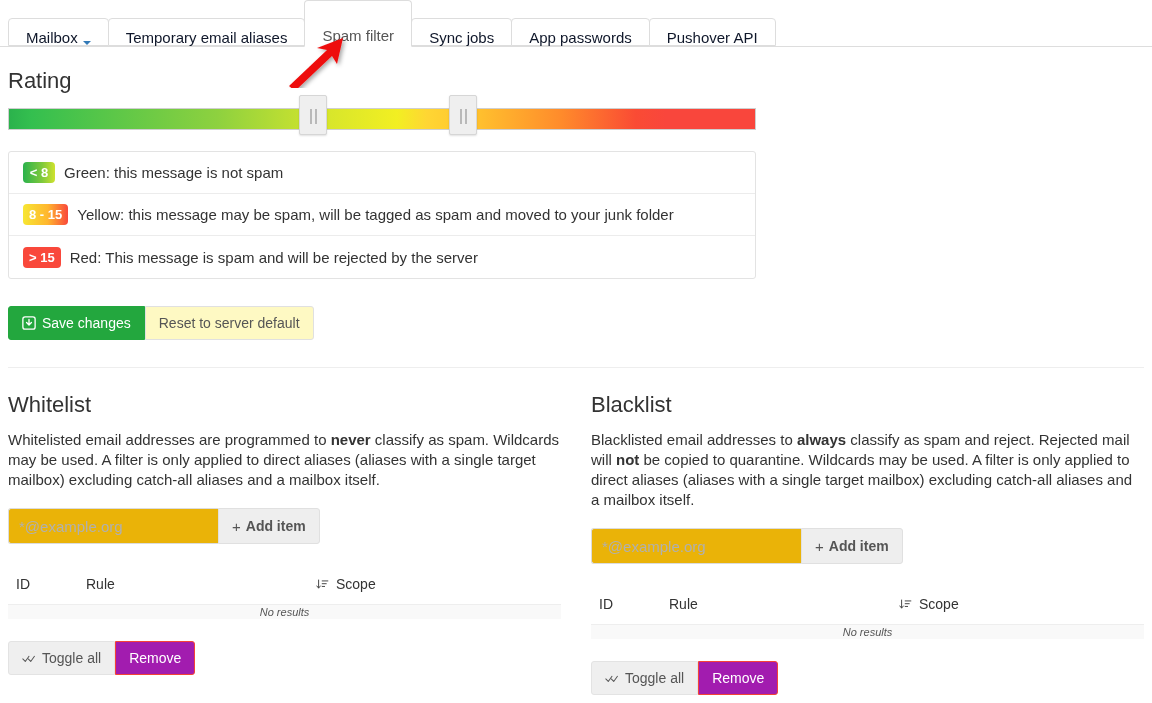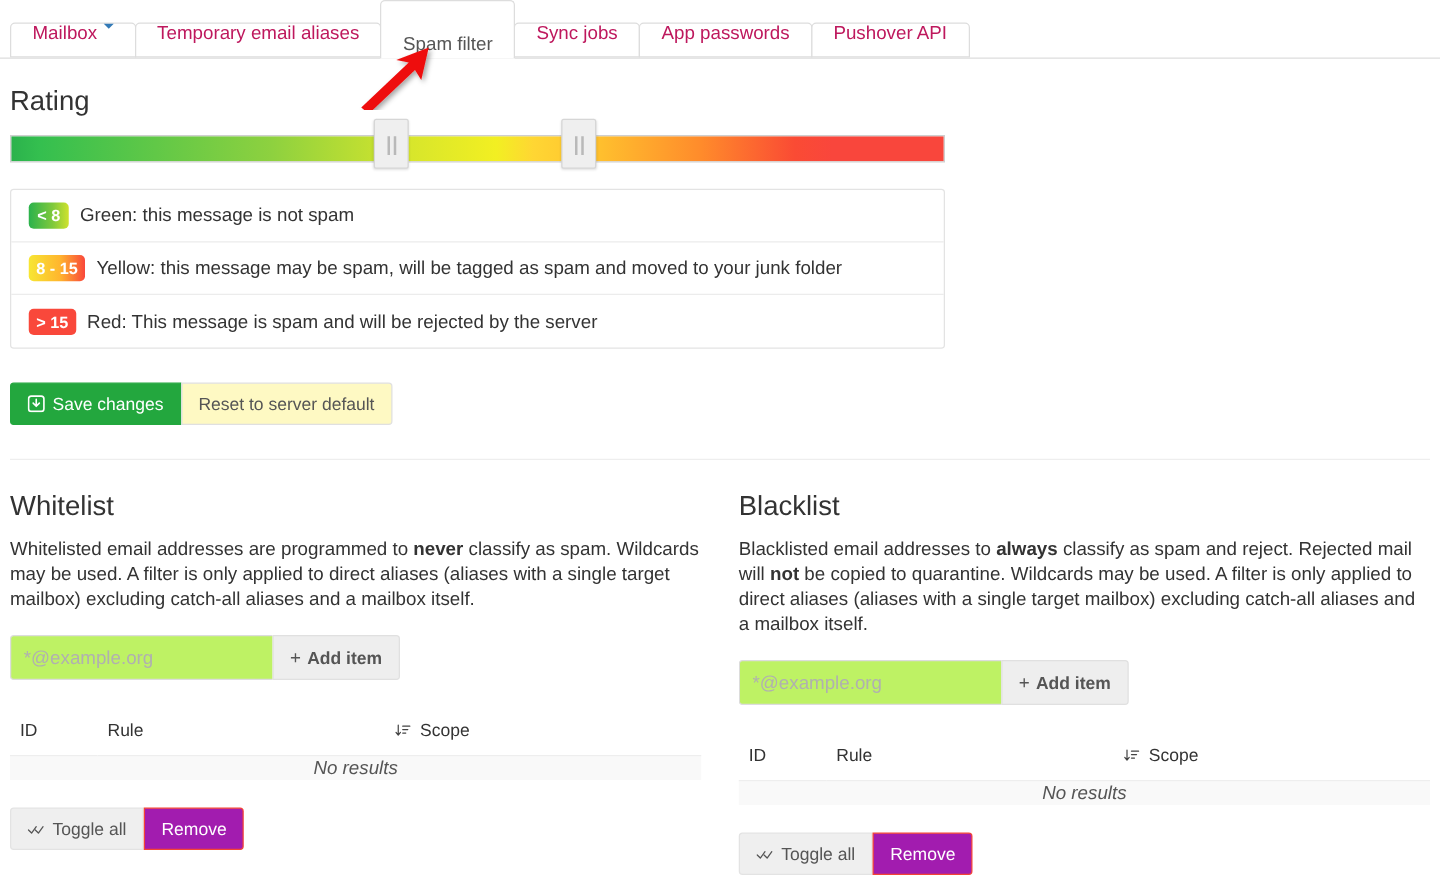--- a/index.html
+++ b/index.html
@@ -19,24 +19,24 @@
     border-bottom: 1px solid #dddddd;
     padding-left: 8px;
     display: flex;
     align-items: flex-end;
   }
   .tab {
     position: relative;
     height: 28px;
     padding: 0 17px;
     display: flex;
-    align-items: flex-start;
+    align-items: flex-end;
     justify-content: center;
     font-size: 15px;
-    color: #be185d;
+    color: #0f172a;
     background: #ffffff;
     border: 1px solid #dddddd;
     border-top-left-radius: 4px;
     border-top-right-radius: 4px;
     margin-right: -1px;
     white-space: nowrap;
     cursor: pointer;
     line-height: 1;
   }
   .tab.active {
@@ -243,21 +243,21 @@
     width: 210px;
     height: 36px;
     padding: 6px 10px;
     font-size: 15px;
     font-family: "Liberation Sans", sans-serif;
     color: #555;
     border: 1px solid #dcdcdc;
     border-right: none;
     border-top-left-radius: 3px;
     border-bottom-left-radius: 3px;
-    background: #bef264;
+    background: #eab308;
     outline: none;
   }
   .form-input::placeholder { color: #b0b0b0; }
   .btn-add {
     display: inline-flex;
     align-items: center;
     height: 36px;
     padding: 0 13px;
     font-size: 14px;
     font-weight: bold;
@@ -289,21 +289,21 @@
   }
   th.col-id    { width: 70px; padding-left: 44px; }
   th.col-rule  { width: 230px; }
   th.col-scope { }
   table.dt td.noresults {
     text-align: center;
     font-style: italic;
     color: #555;
     background: #f9f9f9;
     padding: 1px 0;
-    font-size: 15px;
+    font-size: 11px;
     border-top: 1px solid #eeeeee;
   }
   .sort-ico { display: inline-flex; margin-right: 7px; vertical-align: -2px; }
 </style>
 </head>
 <body>
 
 <div class="tabbar">
   <div class="tab">
     <span>Mailbox</span>

